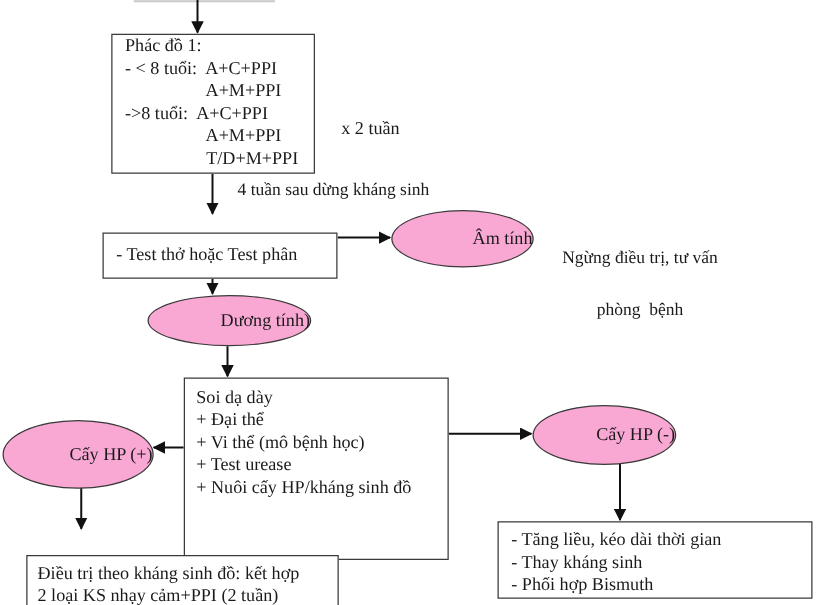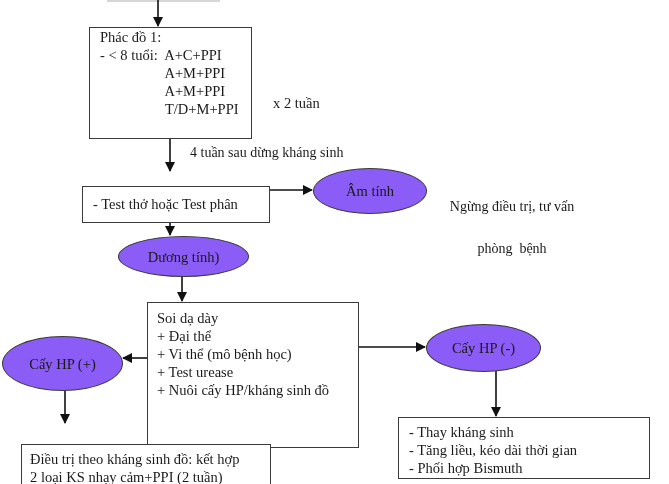--- a/index.html
+++ b/index.html
@@ -1,21 +1,21 @@
 <!DOCTYPE html>
 <html><head>
   <meta charset="utf-8">
   <style>
     html, body { margin: 0; padding: 0; background: #ffffff; }
     body { width: 669px; height: 484px; position: relative; overflow: hidden;
            font-family: "Liberation Serif", "DejaVu Serif", serif; color: #1a1a1a; }
     svg.wires { position: absolute; left: 0; top: 0; width: 669px; height: 484px; }
     .box { position: absolute; border: 1.5px solid #3a3a3a; background: #fff; box-sizing: border-box; }
-    .ell { position: absolute; border: 1.5px solid #3a3a3a; border-radius: 50%; background: #8b5cf6;
-           box-sizing: border-box; display: flex; align-items: center; justify-content: center; }
+    .ell { position: absolute; border: 1.5px solid #3a3a3a; border-radius: 50%; background: #f9a8d4;
+           box-sizing: border-box; display: flex; align-items: center; justify-content: flex-end; }
     .t { position: absolute; white-space: pre; }
     .line { display: block; white-space: pre; }
     .f14 { font-size: 14.5px; line-height: 18px; }
     .f11 { font-size: 14px; line-height: 14px; }
   </style>
 </head>
 <body>
 
 <svg class="wires" viewBox="0 0 669 484">
   <defs>
@@ -32,20 +32,21 @@
   <line x1="359" y1="347" x2="425" y2="347" stroke="#111" stroke-width="1.6" marker-end="url(#ah)"></line>
   <line x1="147" y1="358" x2="123" y2="358" stroke="#111" stroke-width="1.6" marker-end="url(#ah)"></line>
   <line x1="65" y1="390" x2="65" y2="423" stroke="#111" stroke-width="1.6" marker-end="url(#ah)"></line>
   <line x1="496" y1="371" x2="496" y2="416" stroke="#111" stroke-width="1.6" marker-end="url(#ah)"></line>
 </svg>
 
 <div class="box f14" style="left:89px; top:27px; width:163px; height:112px; padding:0 0 0 10px;">
   <span class="line">Phác đồ 1:</span>
   <span class="line">- &lt; 8 tuổi:  A+C+PPI</span>
   <span class="line">                  A+M+PPI</span>
+  <span class="line">-&gt;8 tuổi:  A+C+PPI</span>
   <span class="line">                  A+M+PPI</span>
   <span class="line">                  T/D+M+PPI</span>
 </div>
 <div class="t f14" style="left:273px; top:64px;margin-top:30px;">x 2 tuần</div>
 
 <div class="t f11" style="left:190px; top:146px;">4 tuần sau dừng kháng sinh</div>
 
 <div class="box f14" style="left:82px; top:186px; width:188px; height:37px; padding:8px 0 0 10px;">
   <span class="line">- Test thở hoặc Test phân</span>
 </div>
@@ -77,16 +78,16 @@
 <div class="ell f14" style="left:426px; top:324px; width:115px; height:48px;">
   <span>Cấy HP (-)</span>
 </div>
 
 <div class="box f14" style="left:21px; top:424px; width:250px; height:48px; padding:5px 0 0 8px;margin-top:20px;">
   <span class="line">Điều trị theo kháng sinh đồ: kết hợp</span>
   <span class="line">2 loại KS nhạy cảm+PPI (2 tuần)</span>
 </div>
 
 <div class="box f14" style="left:398px; top:417px; width:252px; height:62px; padding:5px 0 0 10px;">
+  <span class="line">- Tăng liều, kéo dài thời gian</span>
   <span class="line">- Thay kháng sinh</span>
-  <span class="line">- Tăng liều, kéo dài thời gian</span>
   <span class="line">- Phối hợp Bismuth</span>
 </div>
 
 </body></html>

